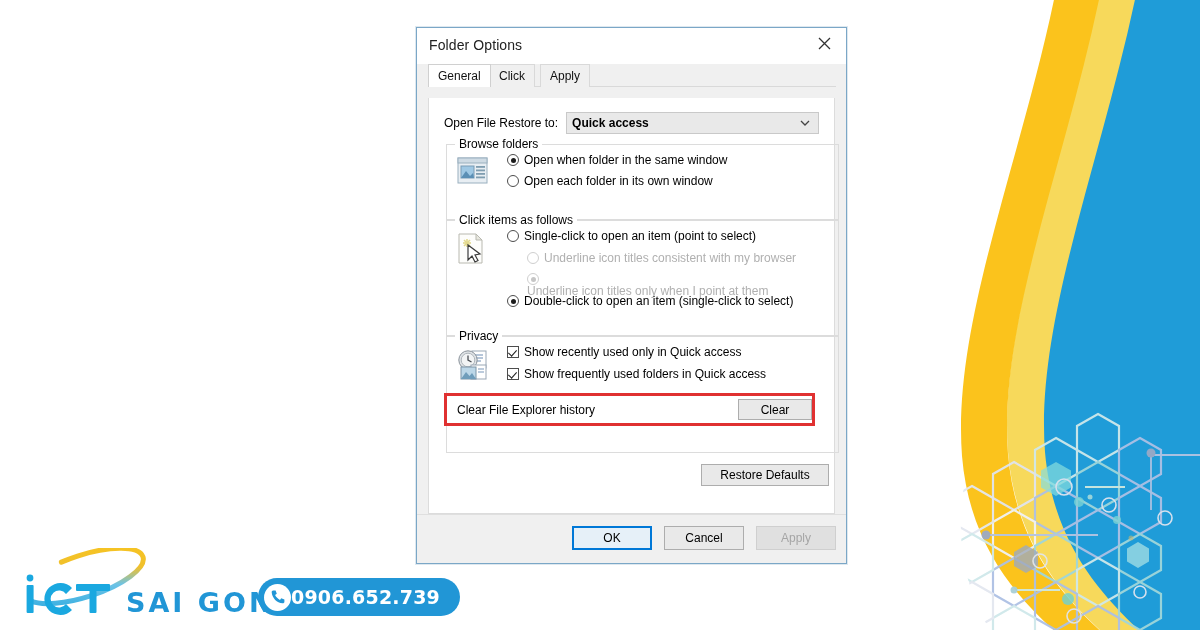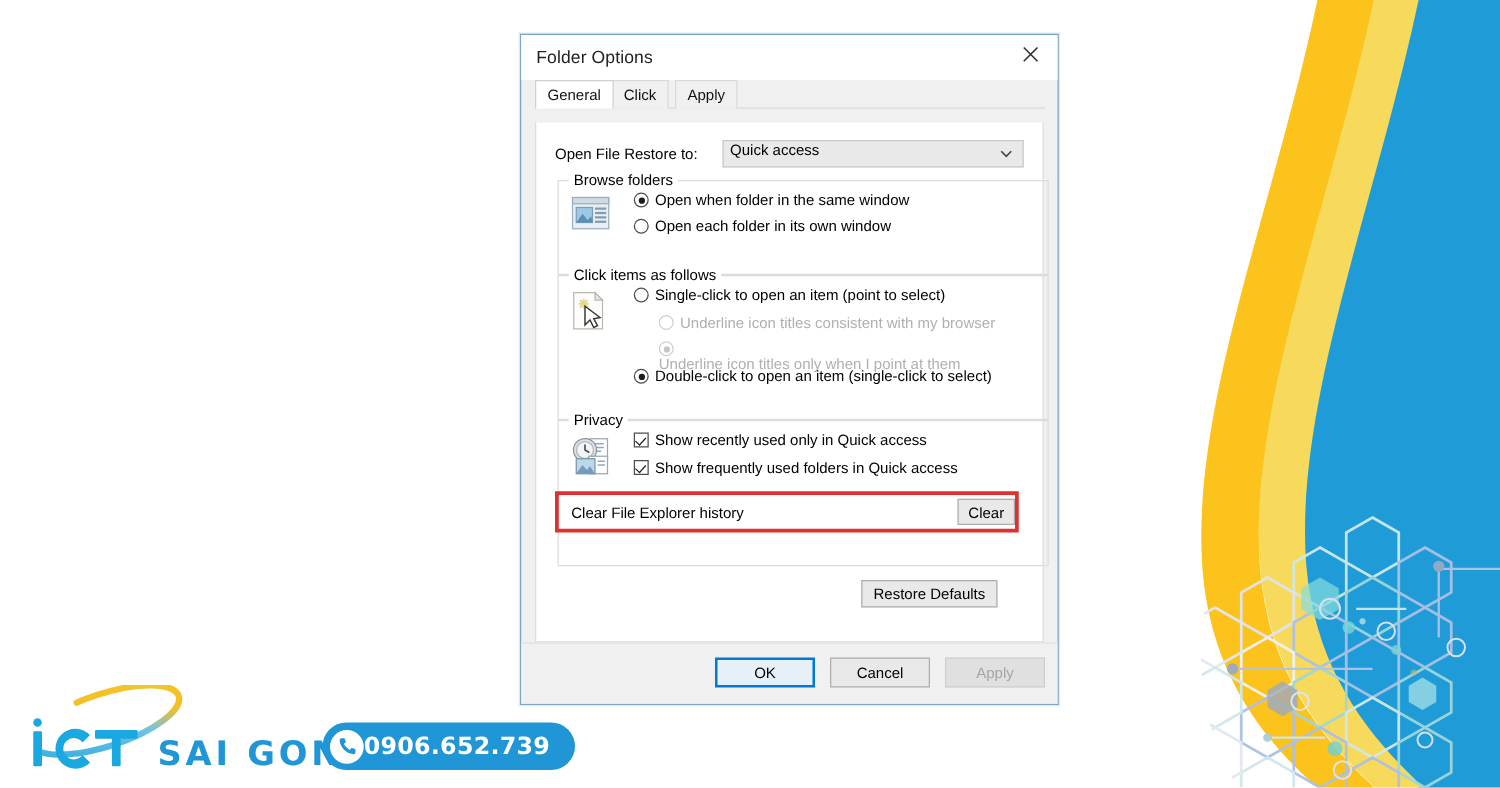--- a/index.html
+++ b/index.html
@@ -43,22 +43,22 @@
   .tab.active{background:#ffffff;border-color:#d0d0d0;z-index:2;}
 
   .panel{
     position:absolute;left:11px;top:70px;width:405px;height:415px;
     background:#ffffff;border:1px solid #dcdcdc;border-top:none;
   }
 
   .row-open{position:absolute;left:15px;top:14px;display:flex;align-items:center;width:375px;}
   .row-open .lbl{font-size:12px;color:#000;white-space:nowrap;}
   .combo{
-    margin-left:20px;flex:1;height:20px;background:#e9e9e9;border:1px solid #c9c9c9;
-    display:flex;align-items:flex-start;position:relative;
+    margin-left:8px;flex:1;height:20px;background:#e9e9e9;border:1px solid #c9c9c9;
+    display:flex;align-items:center;position:relative;font-weight:bold;
   }
   .combo .val{font-size:12px;color:#000;padding-left:5px;}
   .combo .chev{position:absolute;right:6px;top:3px;}
 
   .group{
     position:absolute;left:15px;width:373px;
     border:1px solid #dcdcdc;
   }
   .group > .legend{
     position:absolute;top:-8px;left:8px;background:#fff;padding:0 4px;
@@ -97,23 +97,23 @@
   #clear-highlight{
     position:absolute;left:-3px;top:56px;width:371px;height:33px;
     border:3px solid #e03131;box-sizing:border-box;
   }
   #clear-row{position:absolute;left:10px;top:62px;width:355px;height:22px;display:flex;align-items:center;}
   #clear-row .lbl{font-size:12px;color:#000;}
   .btn{
     border:1px solid #adadad;background:#e9e9e9;color:#000;font-size:12px;
     display:flex;align-items:center;justify-content:center;font-family:"Liberation Sans", sans-serif;
   }
-  #clear-btn{position:absolute;right:0;top:0;width:46px;height:21px;}
-
-  #restore-btn{position:absolute;left:260px;top:366px;width:109px;height:22px;}
+  #clear-btn{position:absolute;right:0;top:0;width:74px;height:21px;}
+
+  #restore-btn{position:absolute;left:272px;top:366px;width:128px;height:22px;}
 
   .footer{position:absolute;left:0;bottom:0;width:100%;height:48px;background:#f0f0f0;border-top:1px solid #dfdfdf;}
   #ok-btn{position:absolute;left:155px;top:11px;width:80px;height:24px;background:#e6f0f8;border:2px solid #0078d7;}
   #cancel-btn{position:absolute;left:247px;top:11px;width:80px;height:24px;}
   #apply-btn{position:absolute;left:339px;top:11px;width:80px;height:24px;background:#e0e0e0;border:1px solid #cfcfcf;color:#a5a5a5;}
 
   
   #brand{position:absolute;left:18px;top:548px;width:430px;height:72px;z-index:6;}
   #phone-badge{
     position:absolute;left:258px;top:578px;height:38px;padding:0 20px 0 6px;

